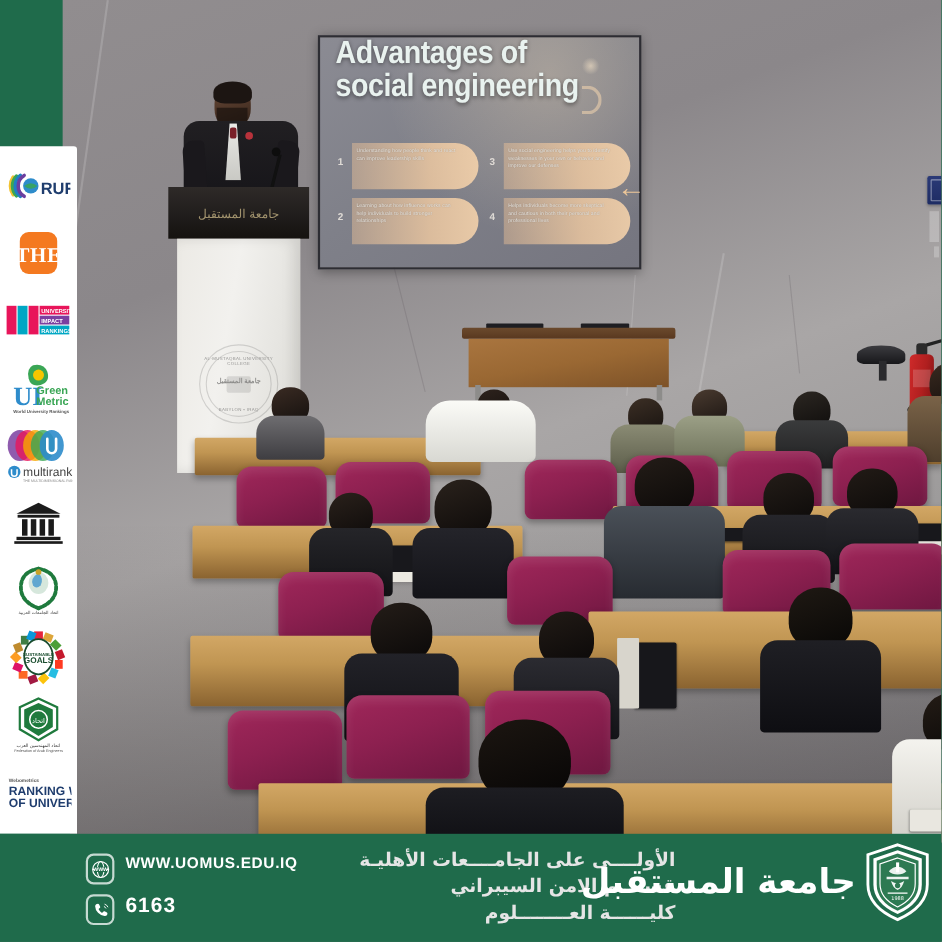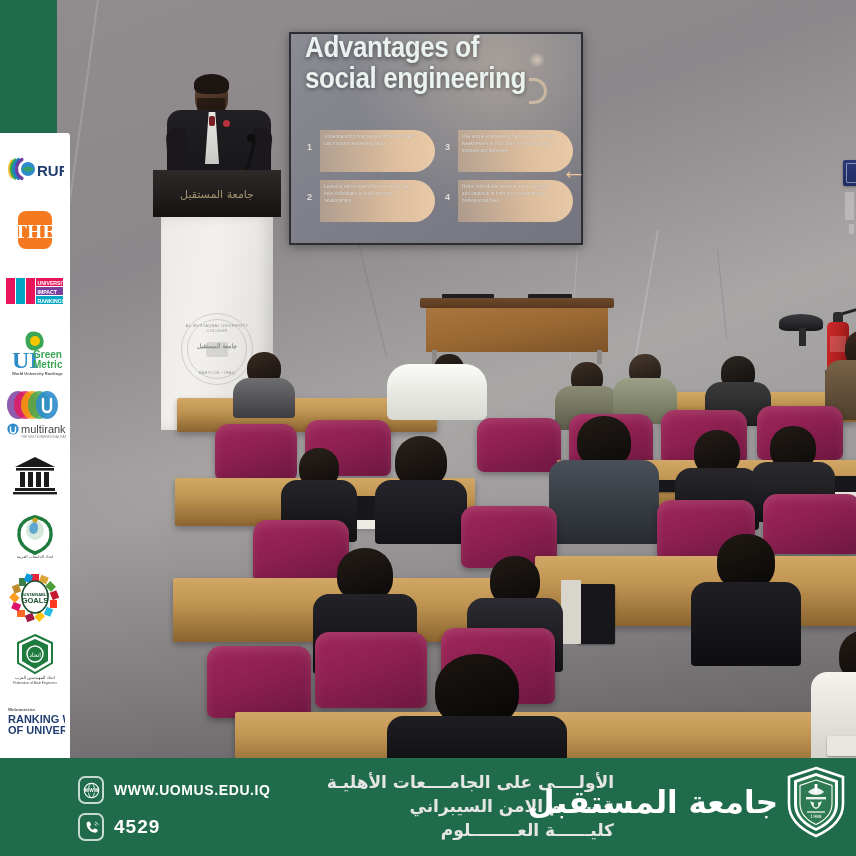--- a/index.html
+++ b/index.html
@@ -162,21 +162,21 @@
     background: #ffffff;
     border-top-right-radius: 3px;
     display: flex; flex-direction: column; align-items: center;
     padding: 6px 0 8px 0; gap: 2px;
   }
   .logo-cell { width: 62px; height: 68px; display:flex; align-items:center; justify-content:center; }
 
   
   .footer { position:absolute; left: 0; bottom: 0; width: 856px; height: 98px; background: #1f6b4b; }
   .contact { position:absolute; left: 58px; top: 18px; display:flex; flex-direction:column; gap: 9px; }
-  .contact-row { display:flex; align-items:center; gap: 10px; padding-left: 20px; }
+  .contact-row { display:flex; gap: 10px; padding-left: 20px; }
   .ci {
     width: 26px; height: 28px; border: 2px solid rgba(255,255,255,.75); border-radius: 7px;
     display:flex; align-items:center; justify-content:center; color:#fff; flex:none;
   }
   .contact-txt { color:#ffffff; font-weight: 700; font-size: 14px; letter-spacing: .6px; }
   .contact-txt.num { font-size: 19px; letter-spacing: 1px; }
 
   .ar-block { position:absolute; right: 242px; top: 12px; text-align: right; direction: rtl; }
   .ar-line { color:#e5e5e5; font-weight: 700; font-size: 17px; line-height: 1.42;
              font-family: "DejaVu Sans", sans-serif; letter-spacing: 0px; white-space: nowrap; }
@@ -550,21 +550,21 @@
         <div class="contact-txt">WWW.UOMUS.EDU.IQ</div>
       </div>
       <div class="contact-row">
         <div class="ci">
           <svg width="17" height="17" viewBox="0 0 20 20">
             <path d="M6.2 3.2 q1.6 -0.6 2.3 0.9 l1 2.1 q0.4 0.9 -0.5 1.5 l-0.9 0.6 q-0.4 0.3 -0.1 0.9 q1 2.2 3.1 3.4 q0.6 0.3 0.9 -0.1 l0.7 -0.9 q0.6 -0.8 1.5 -0.4 l2.1 1 q1.5 0.7 0.8 2.3 q-0.8 1.8 -2.9 1.7 q-4 -0.3 -7 -3.4 q-3 -3.1 -3.1 -7 q-0.1 -2 1.6 -2.6z" fill="#fff"></path>
             <path d="M14.6 3.6 q2.2 0.6 3.1 2.8" stroke="#fff" stroke-width="1" fill="none" stroke-linecap="round"></path>
             <path d="M13.9 6.1 q1.2 0.4 1.7 1.6" stroke="#fff" stroke-width="1" fill="none" stroke-linecap="round"></path>
           </svg>
         </div>
-        <div class="contact-txt num">4529</div>
+        <div class="contact-txt num">6163</div>
       </div>
     </div>
 
     <div class="ar-block">
       <div class="ar-line">الأولــــى على الجامــــعات الأهليـة</div>
       <div class="ar-line">قســــم الامن السيبراني</div>
       <div class="ar-line">كليــــــة العــــــــلوم</div>
     </div>
 
     <div class="brand">

